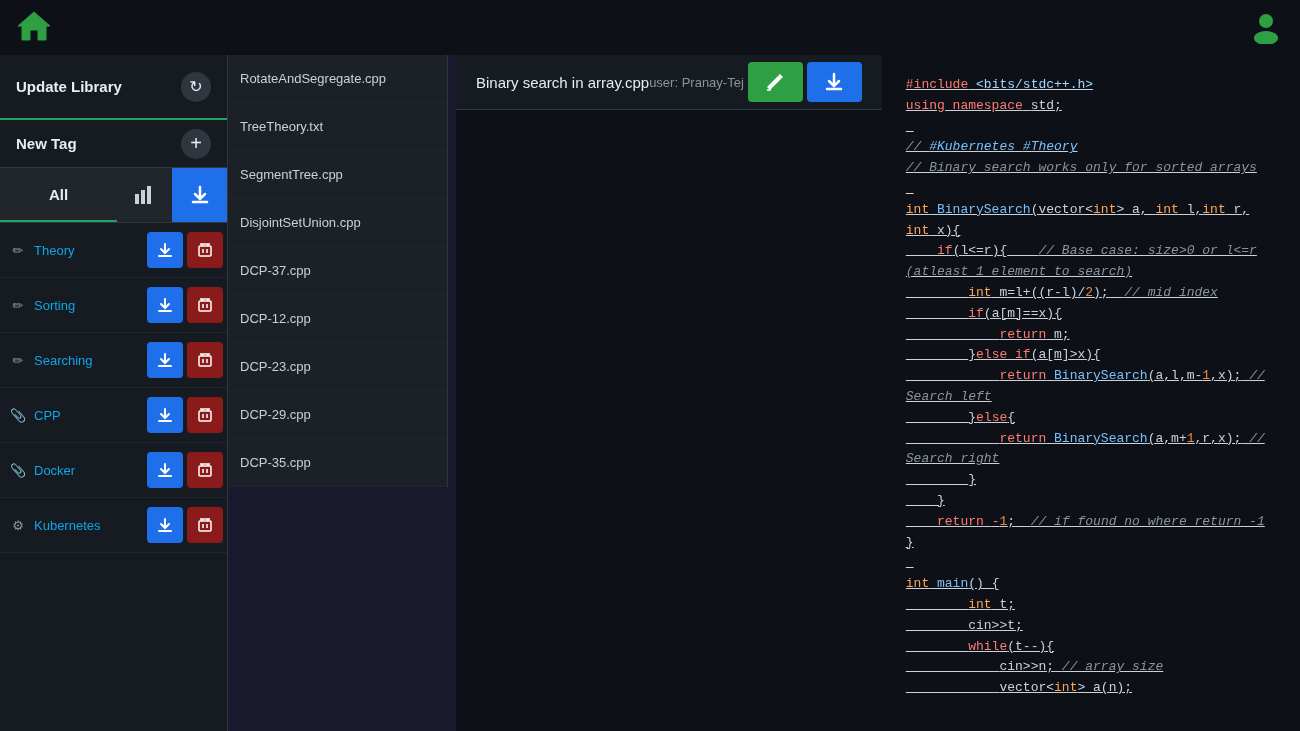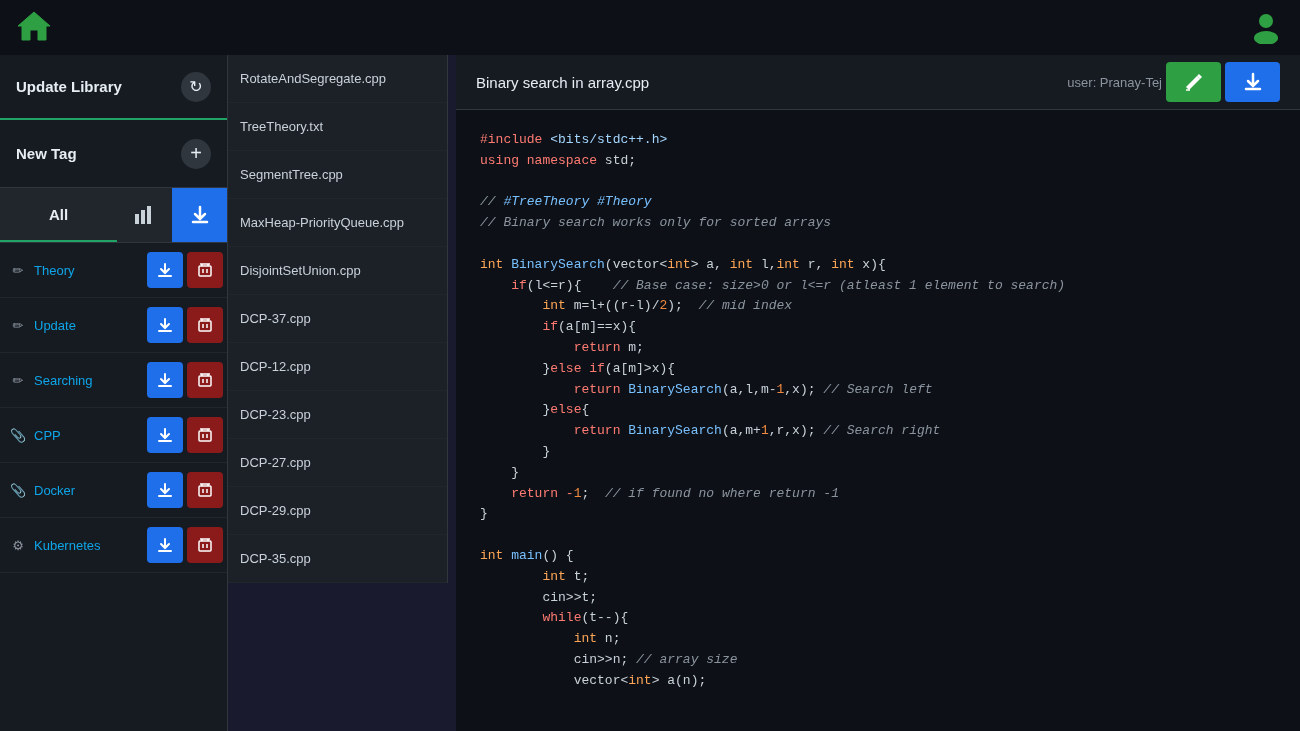--- a/index.html
+++ b/index.html
@@ -55,21 +55,21 @@
       color: #e6edf3;
       font-size: 16px;
       cursor: pointer;
     }
 
     .sidebar-new-tag {
       display: flex;
       align-items: center;
       justify-content: space-between;
       padding: 12px 16px;
-      height: 68px;
+      height: 48px;
       border-bottom: 1px solid #30363d;
       cursor: pointer;
     }
     .sidebar-new-tag-label {
       color: #e6edf3;
       font-size: 15px;
       font-weight: 600;
     }
     .plus-icon-circle {
       width: 30px; height: 30px;
@@ -189,21 +189,21 @@
       cursor: pointer;
       white-space: nowrap;
       overflow: hidden;
       text-overflow: ellipsis;
     }
 
     
     .code-viewer {
       flex: 1;
       display: flex;
-      flex-direction: column;
+      flex-direction: row;
       background: #0d1117;
       overflow: hidden;
     }
     .code-header {
       display: flex;
       align-items: center;
       justify-content: space-between;
       padding: 0 20px;
       height: 55px;
       background: #161b22;
@@ -243,20 +243,21 @@
       cursor: pointer;
     }
     .code-body {
       flex: 1;
       overflow-y: auto;
       padding: 20px 24px;
       font-family: 'Courier New', monospace;
       font-size: 13px;
       line-height: 1.6;
       color: #c9d1d9;
+      text-decoration: underline;
     }
     
     .kw { color: #ff7b72; }
     .fn { color: #79c0ff; }
     .str { color: #a5d6ff; }
     .cm { color: #8b949e; font-style: italic; }
     .cm-tag { color: #79c0ff; }
     .num { color: #f0883e; }
     .op { color: #ff7b72; }
     .plain { color: #c9d1d9; }
@@ -337,21 +338,21 @@
           <line x1="5" y1="4" x2="5" y2="2" stroke="white" stroke-width="1.5"></line>
           <line x1="11" y1="4" x2="11" y2="2" stroke="white" stroke-width="1.5"></line>
           <line x1="3" y1="2" x2="13" y2="2" stroke="white" stroke-width="1.5"></line>
           <line x1="6" y1="7" x2="6" y2="11" stroke="white" stroke-width="1.5"></line>
           <line x1="10" y1="7" x2="10" y2="11" stroke="white" stroke-width="1.5"></line>
         </svg>
       </div>
     </div>
         <div class="tag-item">
       <span class="tag-icon">✏</span>
-      <span class="tag-label">Update</span>
+      <span class="tag-label">Sorting</span>
       <div class="tag-download-btn">
         <svg width="16" height="16" viewBox="0 0 16 16">
           <path d="M8 2 L8 10 M4 7 L8 11 L12 7" stroke="white" stroke-width="2" fill="none" stroke-linecap="round"></path>
           <line x1="2" y1="14" x2="14" y2="14" stroke="white" stroke-width="2" stroke-linecap="round"></line>
         </svg>
       </div>
       <div class="tag-delete-btn">
         <svg width="16" height="16" viewBox="0 0 16 16">
           <rect x="2" y="4" width="12" height="10" rx="1" fill="none" stroke="white" stroke-width="1.5"></rect>
           <line x1="5" y1="4" x2="5" y2="2" stroke="white" stroke-width="1.5"></line>
@@ -444,26 +445,24 @@
     </div>
       </div>
   </div>
 
   <div style="display:flex; flex-direction:column; width:228px; flex-shrink:0;">
     <div class="file-list-panel" style="width:220px;">
 
     <div class="file-item">RotateAndSegregate.cpp</div>
         <div class="file-item">TreeTheory.txt</div>
         <div class="file-item">SegmentTree.cpp</div>
-        <div class="file-item">MaxHeap-PriorityQueue.cpp</div>
         <div class="file-item">DisjointSetUnion.cpp</div>
         <div class="file-item">DCP-37.cpp</div>
         <div class="file-item">DCP-12.cpp</div>
         <div class="file-item">DCP-23.cpp</div>
-        <div class="file-item">DCP-27.cpp</div>
         <div class="file-item">DCP-29.cpp</div>
         <div class="file-item">DCP-35.cpp</div>
       </div>
     <div class="panel-divider"></div>
   </div>
 
   <div class="code-viewer">
     <div class="code-header">
       <span class="code-title">Binary search in array.cpp</span>
       <div class="code-header-right">
@@ -480,39 +479,38 @@
             <path d="M10 2 L10 13 M5 9 L10 14 L15 9" stroke="white" stroke-width="2.5" fill="none" stroke-linecap="round"></path>
             <line x1="3" y1="17" x2="17" y2="17" stroke="white" stroke-width="2.5" stroke-linecap="round"></line>
           </svg>
         </div>
       </div>
     </div>
     <div class="code-body">
       <div><span class="kw">#include</span> <span class="str">&lt;bits/stdc++.h&gt;</span></div>
       <div><span class="kw">using namespace</span> <span class="plain">std;</span></div>
       <div>&nbsp;</div>
-      <div><span class="cm">// <span class="cm-tag">#TreeTheory</span> <span class="cm-tag">#Theory</span></span></div>
+      <div><span class="cm">// <span class="cm-tag">#Kubernetes</span> <span class="cm-tag">#Theory</span></span></div>
       <div><span class="cm">// Binary search works only for sorted arrays</span></div>
       <div>&nbsp;</div>
       <div><span class="type">int</span> <span class="fn">BinarySearch</span><span class="plain">(vector&lt;</span><span class="type">int</span><span class="plain">&gt; a, </span><span class="type">int</span><span class="plain"> l,</span><span class="type">int</span><span class="plain"> r, </span><span class="type">int</span><span class="plain"> x){</span></div>
       <div>&nbsp;&nbsp;&nbsp;&nbsp;<span class="kw">if</span><span class="plain">(l&lt;=r){</span>&nbsp;&nbsp;&nbsp;&nbsp;<span class="cm">// Base case: size&gt;0 or l&lt;=r (atleast 1 element to search)</span></div>
       <div>&nbsp;&nbsp;&nbsp;&nbsp;&nbsp;&nbsp;&nbsp;&nbsp;<span class="type">int</span><span class="plain"> m=l+((r-l)/</span><span class="num">2</span><span class="plain">);</span>&nbsp;&nbsp;<span class="cm">// mid index</span></div>
       <div>&nbsp;&nbsp;&nbsp;&nbsp;&nbsp;&nbsp;&nbsp;&nbsp;<span class="kw">if</span><span class="plain">(a[m]==x){</span></div>
       <div>&nbsp;&nbsp;&nbsp;&nbsp;&nbsp;&nbsp;&nbsp;&nbsp;&nbsp;&nbsp;&nbsp;&nbsp;<span class="kw">return</span> <span class="plain">m;</span></div>
       <div>&nbsp;&nbsp;&nbsp;&nbsp;&nbsp;&nbsp;&nbsp;&nbsp;<span class="plain">}</span><span class="kw">else if</span><span class="plain">(a[m]&gt;x){</span></div>
       <div>&nbsp;&nbsp;&nbsp;&nbsp;&nbsp;&nbsp;&nbsp;&nbsp;&nbsp;&nbsp;&nbsp;&nbsp;<span class="kw">return</span> <span class="fn">BinarySearch</span><span class="plain">(a,l,m-</span><span class="num">1</span><span class="plain">,x);</span> <span class="cm">// Search left</span></div>
       <div>&nbsp;&nbsp;&nbsp;&nbsp;&nbsp;&nbsp;&nbsp;&nbsp;<span class="plain">}</span><span class="kw">else</span><span class="plain">{</span></div>
       <div>&nbsp;&nbsp;&nbsp;&nbsp;&nbsp;&nbsp;&nbsp;&nbsp;&nbsp;&nbsp;&nbsp;&nbsp;<span class="kw">return</span> <span class="fn">BinarySearch</span><span class="plain">(a,m+</span><span class="num">1</span><span class="plain">,r,x);</span> <span class="cm">// Search right</span></div>
       <div>&nbsp;&nbsp;&nbsp;&nbsp;&nbsp;&nbsp;&nbsp;&nbsp;<span class="plain">}</span></div>
       <div>&nbsp;&nbsp;&nbsp;&nbsp;<span class="plain">}</span></div>
       <div>&nbsp;&nbsp;&nbsp;&nbsp;<span class="kw">return</span> <span class="op">-</span><span class="num">1</span><span class="plain">;</span>&nbsp;&nbsp;<span class="cm">// if found no where return -1</span></div>
       <div><span class="plain">}</span></div>
       <div>&nbsp;</div>
       <div><span class="type">int</span> <span class="fn">main</span><span class="plain">() {</span></div>
       <div>&nbsp;&nbsp;&nbsp;&nbsp;&nbsp;&nbsp;&nbsp;&nbsp;<span class="type">int</span><span class="plain"> t;</span></div>
       <div>&nbsp;&nbsp;&nbsp;&nbsp;&nbsp;&nbsp;&nbsp;&nbsp;<span class="plain">cin&gt;&gt;t;</span></div>
       <div>&nbsp;&nbsp;&nbsp;&nbsp;&nbsp;&nbsp;&nbsp;&nbsp;<span class="kw">while</span><span class="plain">(t--){</span></div>
-      <div>&nbsp;&nbsp;&nbsp;&nbsp;&nbsp;&nbsp;&nbsp;&nbsp;&nbsp;&nbsp;&nbsp;&nbsp;<span class="type">int</span><span class="plain"> n;</span></div>
       <div>&nbsp;&nbsp;&nbsp;&nbsp;&nbsp;&nbsp;&nbsp;&nbsp;&nbsp;&nbsp;&nbsp;&nbsp;<span class="plain">cin&gt;&gt;n;</span> <span class="cm">// array size</span></div>
       <div>&nbsp;&nbsp;&nbsp;&nbsp;&nbsp;&nbsp;&nbsp;&nbsp;&nbsp;&nbsp;&nbsp;&nbsp;<span class="plain">vector&lt;</span><span class="type">int</span><span class="plain">&gt; a(n);</span></div>
     </div>
   </div>
 </div>
 
 </body></html>

